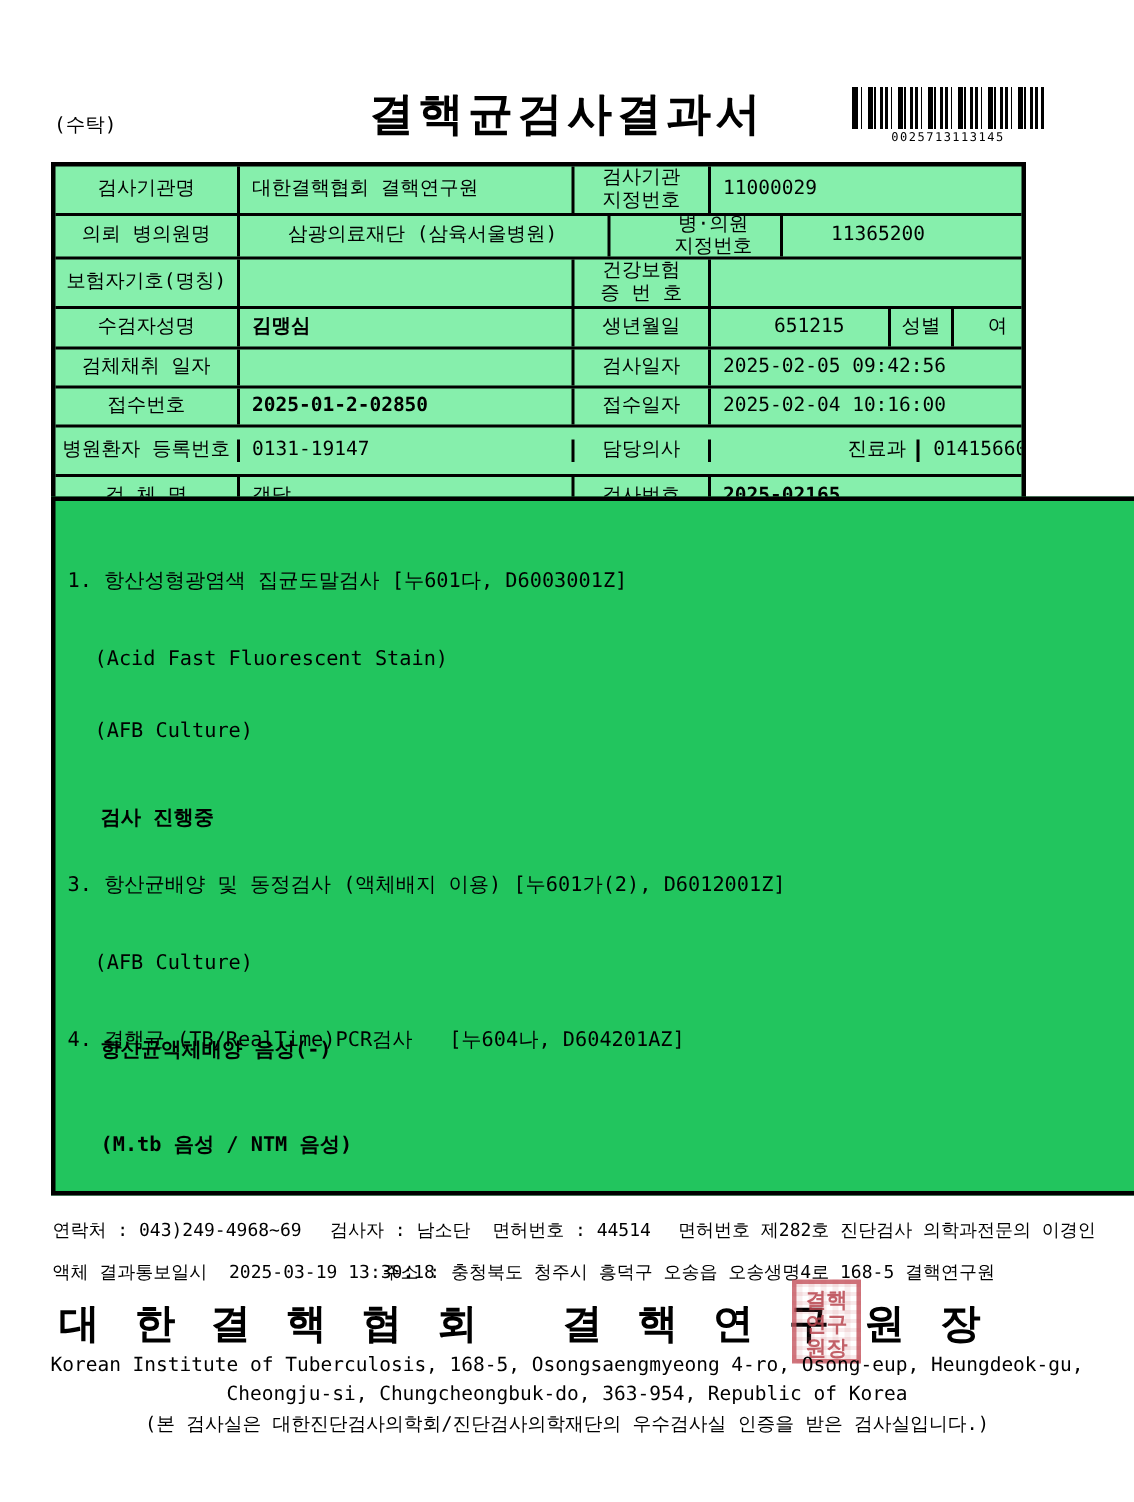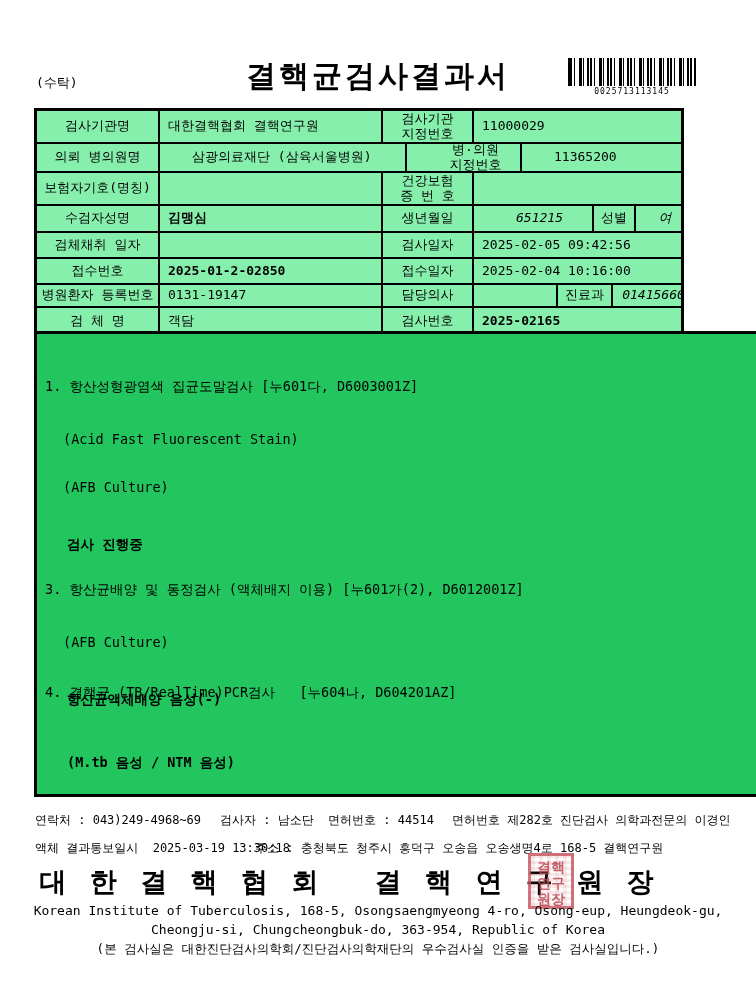--- a/index.html
+++ b/index.html
@@ -29,24 +29,24 @@
   }
   .trow { display:flex; border-bottom:2px solid #000; }
   .trow:last-child { border-bottom:none; }
   .cell {
     display:flex; align-items:center; border-right:2px solid #000;
     font-size:13px; overflow:hidden; white-space:pre-line; line-height:1.12;
   }
   .cell:last-child { border-right:none; flex:1; }
   .lab { justify-content:center; text-align:center; }
   .val { padding-left:8px; }
-  .ctr { justify-content:center; padding-left:13px; text-align:center;font-style:italic; }
+  .ctr { justify-content:center; padding-left:13px; text-align:center; }
   .b { font-weight:700; }
   .h33 { height:33px; } .h29 { height:29px;gap:24px; } .h27 { height:27px; }
-  .h26 { height:26px; } .h25 { height:23px; }
+  .h26 { height:26px; } .h25 { height:33px;align-items:center; }
   .w-l1 { width:123px; } .w-v1 { width:223px; } .w-l2 { width:91px; }
   .w-birth { width:120px; } .w-sexl { width:42px; }
   .w-doc { width:84px; } .w-dept { width:55px; }
   
   .results-box {
     position:absolute; left:34px; top:331px; width:753px; height:466px;
     border:3px solid #000; background:#22c55e;
   }
   .item { position:absolute; left:8px; right:8px; font-size:13.5px; white-space:pre-wrap; }
   .item .sub { padding-left:18px; margin-top:3px; }

